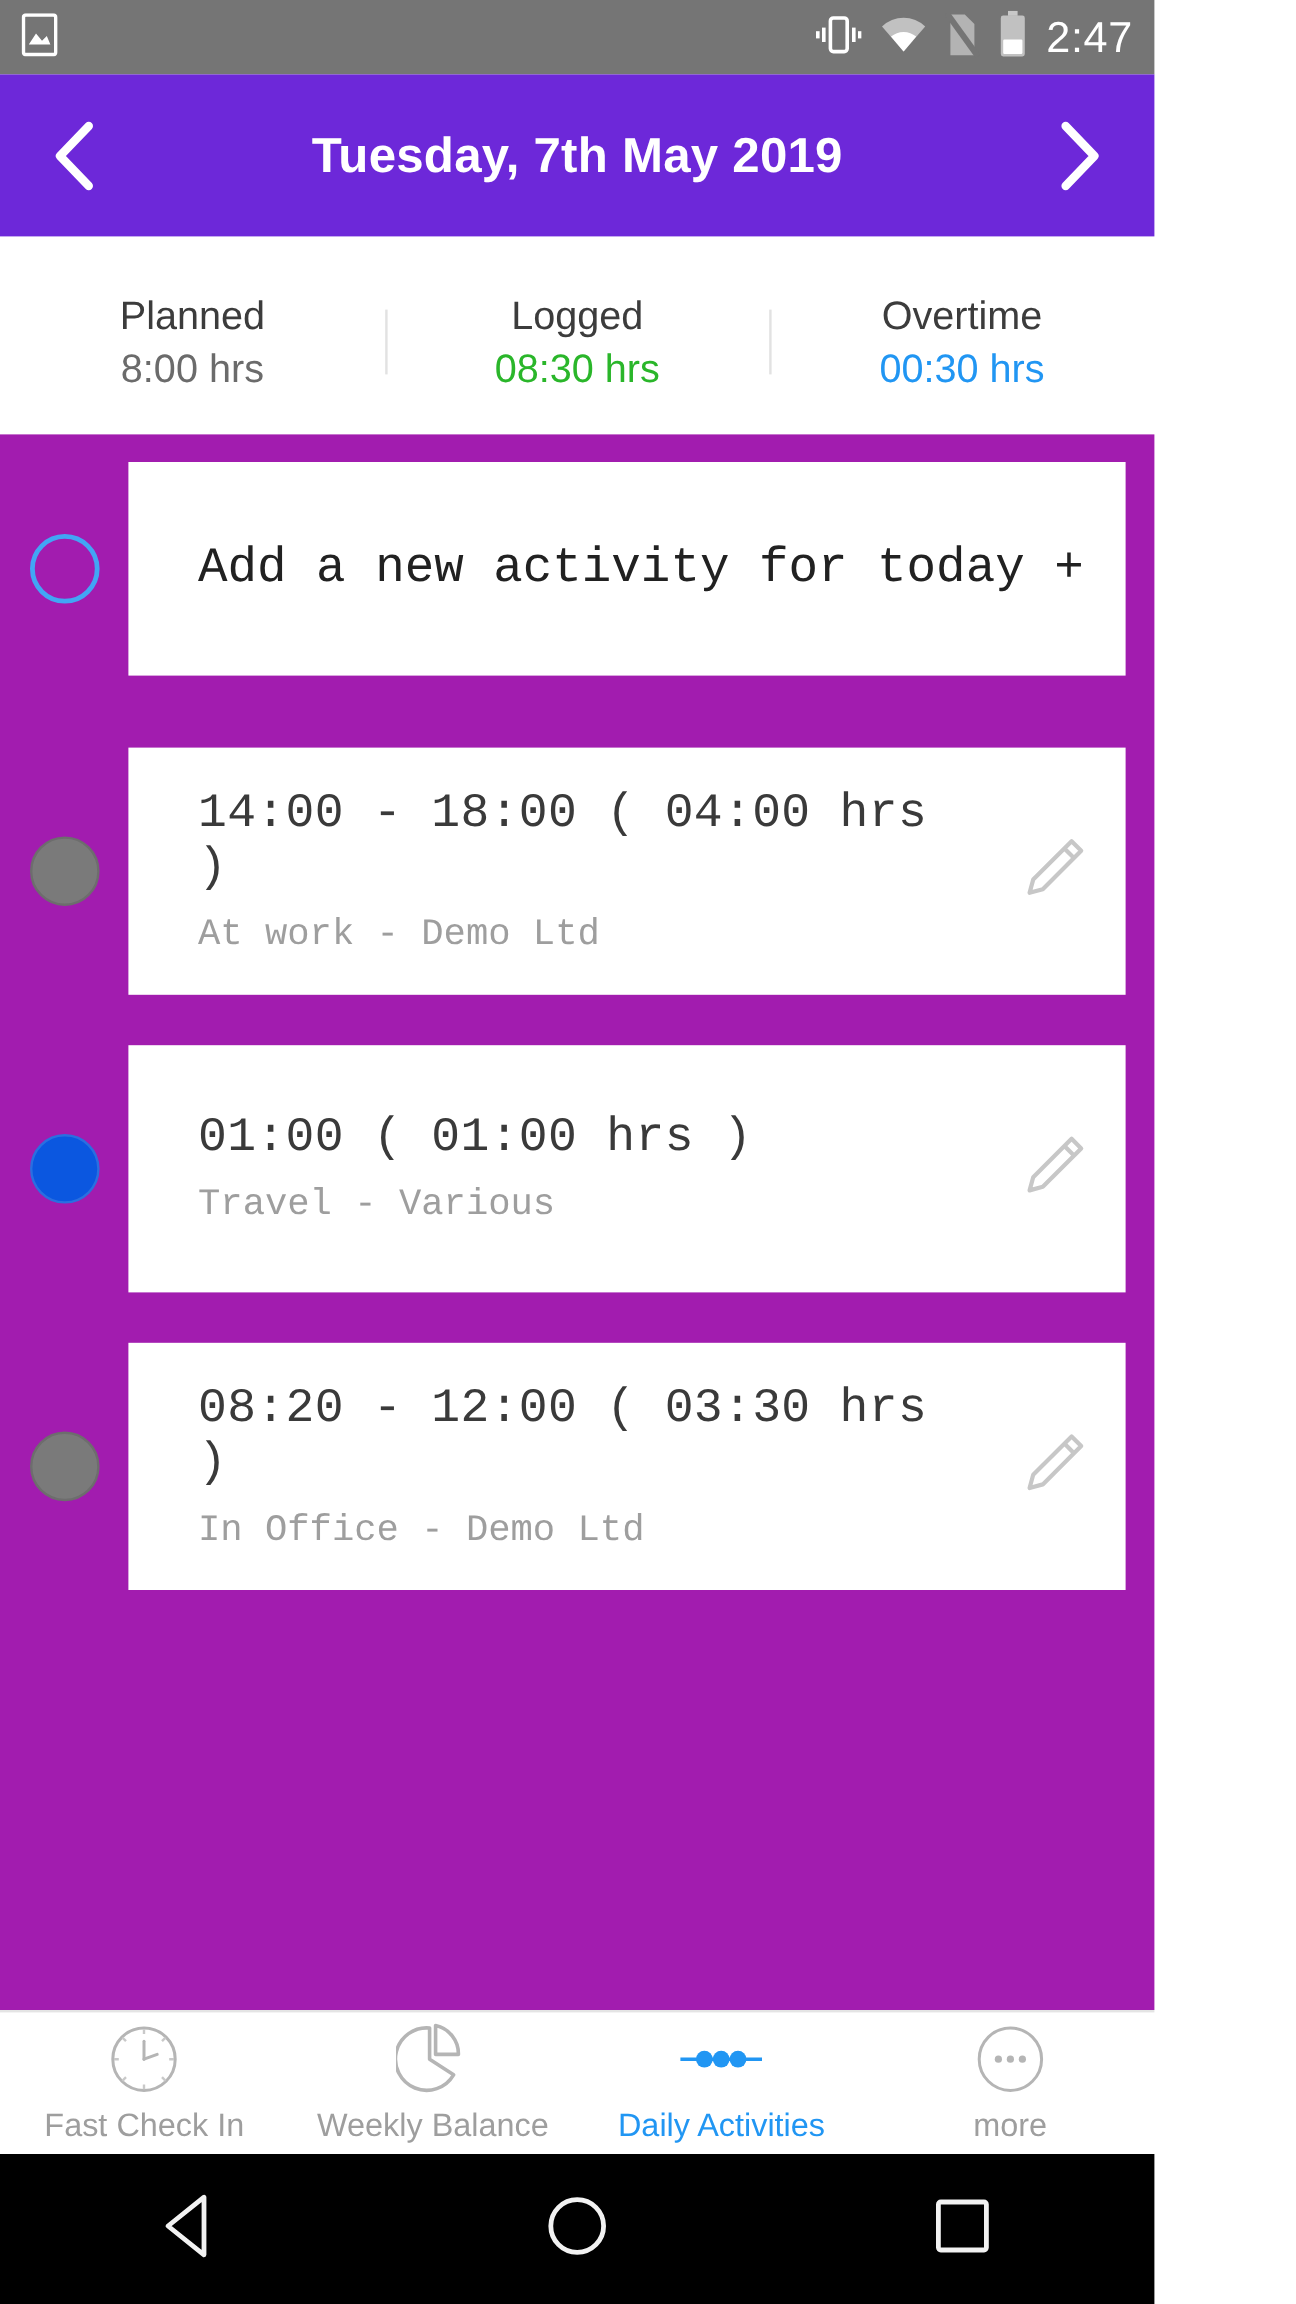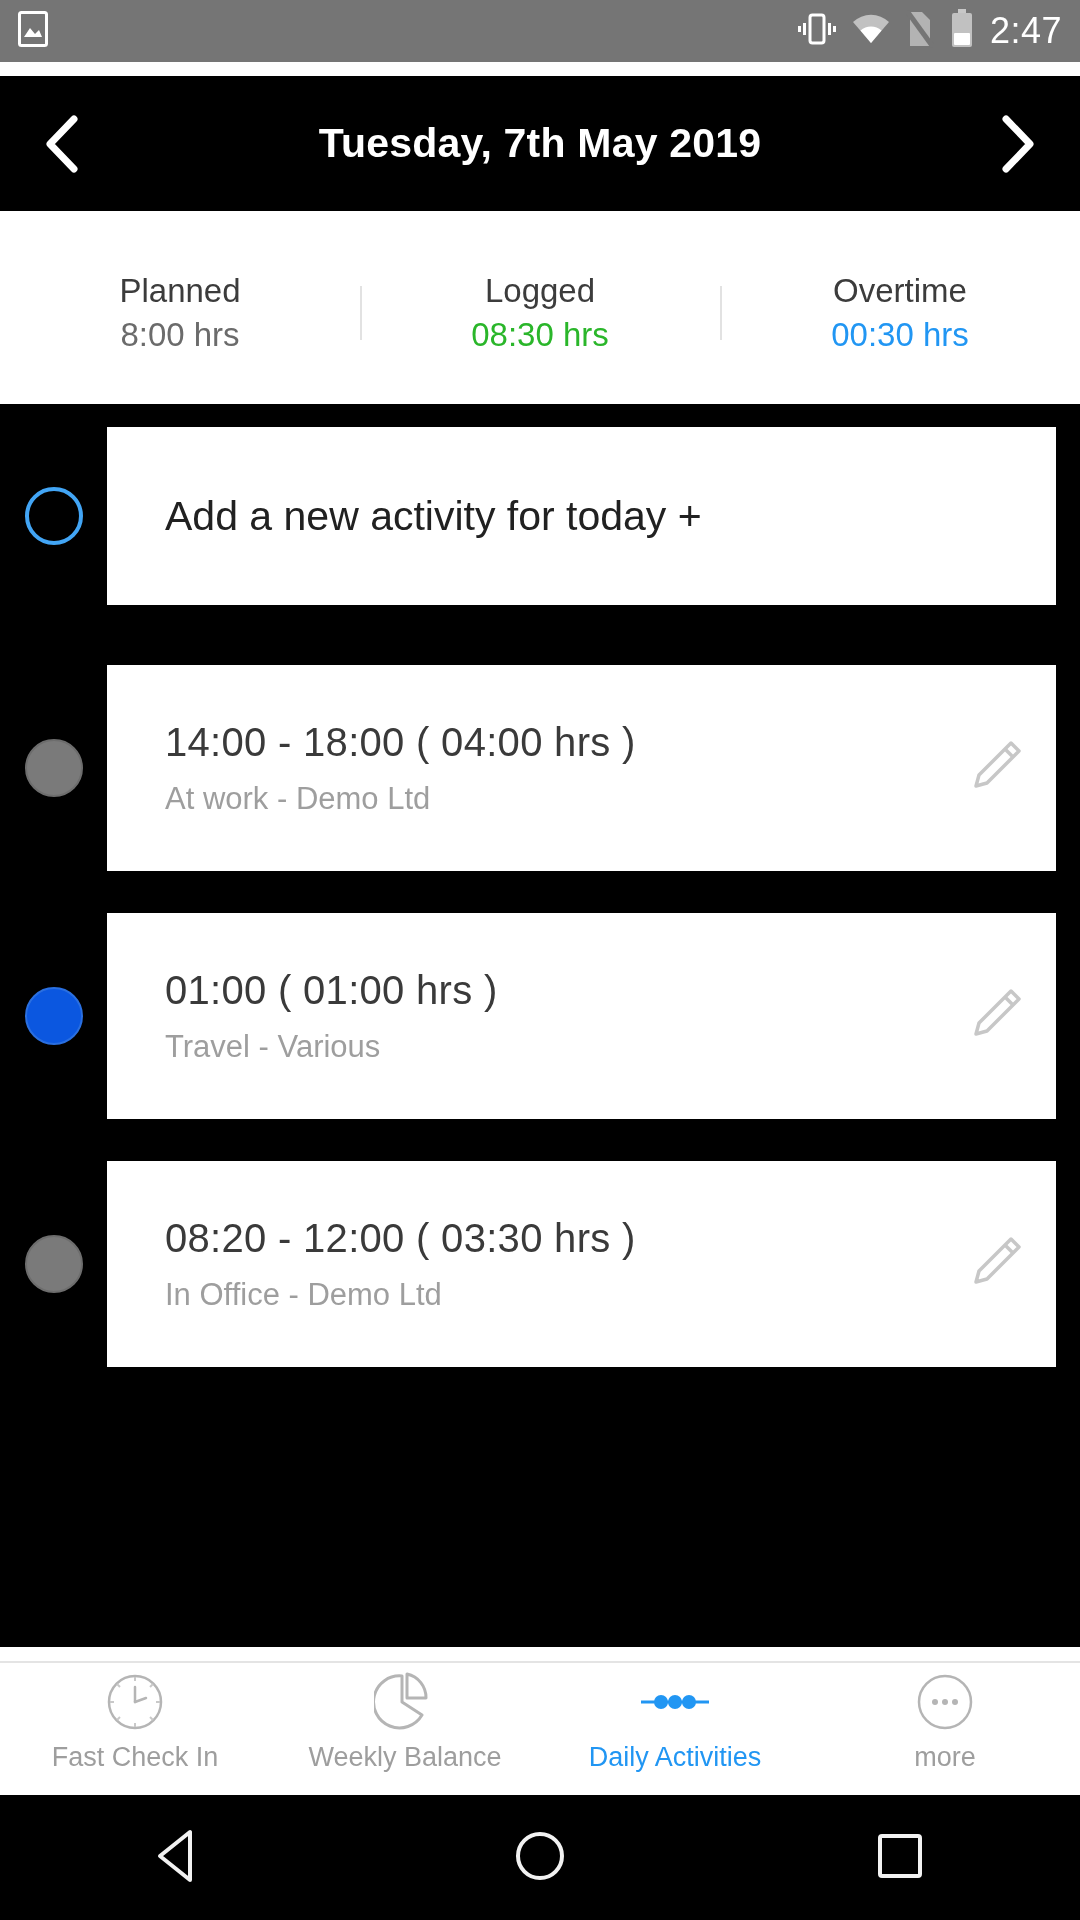--- a/index.html
+++ b/index.html
@@ -2,35 +2,35 @@
 <html><head>
 <meta charset="utf-8">
 <style>
   * { margin:0; padding:0; box-sizing:border-box; }
   html, body {
     width:1080px; height:1920px;
     font-family:"Liberation Sans", sans-serif;
     background:#ffffff;
     overflow:hidden;
   }
-  .screen { position:relative; width:1080px; height:1920px; display:flex; flex-direction:column;gap:14px; }
+  .screen { position:relative; width:962px; height:1920px; display:flex; flex-direction:column; }
 
   
   .statusbar {
     height:62px; background:#757575; flex:0 0 62px;
     display:flex; align-items:center; padding:0 18px; color:#ffffff;
   }
   .sb-left { display:flex; align-items:center; gap:14px; }
   .sb-right { margin-left:auto; display:flex; align-items:center; gap:16px; }
   .sb-time { font-size:36px; font-weight:400; letter-spacing:0.5px; line-height:1; }
   .sb-ico { display:block; }
 
   
   .appbar {
-    flex:0 0 135px; background:#000000; display:flex; align-items:center;
+    flex:0 0 135px; background:#6d28d9; display:flex; align-items:center;
     padding:4px 28px; position:relative;
   }
   .chev { width:70px; height:70px; display:flex; align-items:center; justify-content:center; cursor:pointer; }
   .appbar-title {
     flex:1; text-align:center; color:#ffffff; font-size:41px; font-weight:bold;
     letter-spacing:0.2px;
   }
 
   
   .summary {
@@ -45,21 +45,21 @@
     content:""; position:absolute; left:0; top:14px; bottom:14px; width:2px; background:#e2e2e2;
   }
   .sum-label { font-size:33px; color:#3c3c3c; }
   .sum-value { font-size:33px; }
   .v-planned { color:#6b6b6b; }
   .v-logged  { color:#2ab62a; }
   .v-overtime{ color:#2196f3; }
 
   
   .list {
-    flex:1 1 auto; background:#000000; position:relative; overflow:hidden;
+    flex:1 1 auto; background:#a21caf; position:relative; overflow:hidden;font-family:Liberation Mono, monospace;
   }
   .row { position:relative; display:flex; align-items:center; }
   .dot-rail {
     width:107px; flex:0 0 107px; display:flex; align-items:center; justify-content:center;
     align-self:stretch;
   }
   .dot { width:58px; height:58px; border-radius:50%; }
   .dot-outline { background:transparent; border:4px solid #42a5f5; }
   .dot-grey { background:#7a7a7a; border:2px solid #6d6d6d; }
   .dot-blue { background:#0b57e0; border:2px solid #2a6fe0; }

